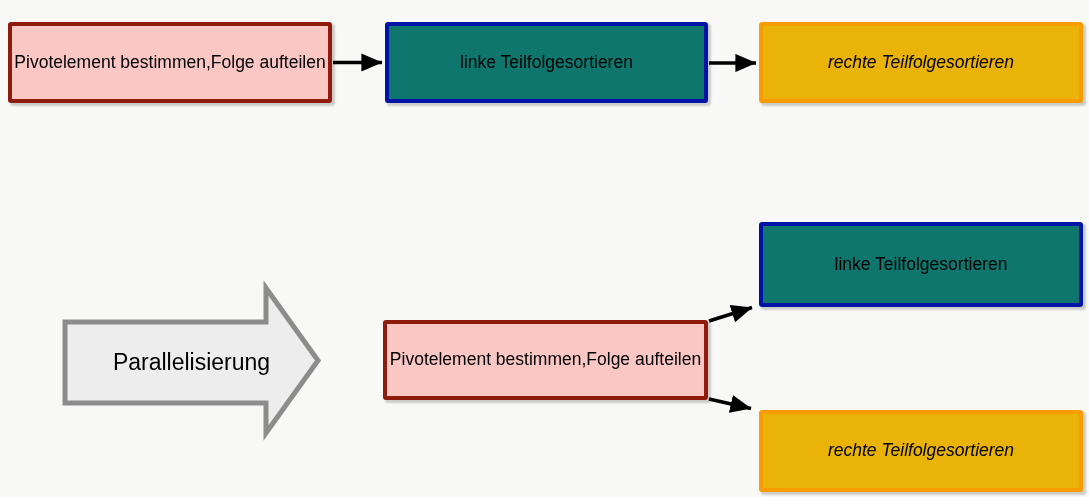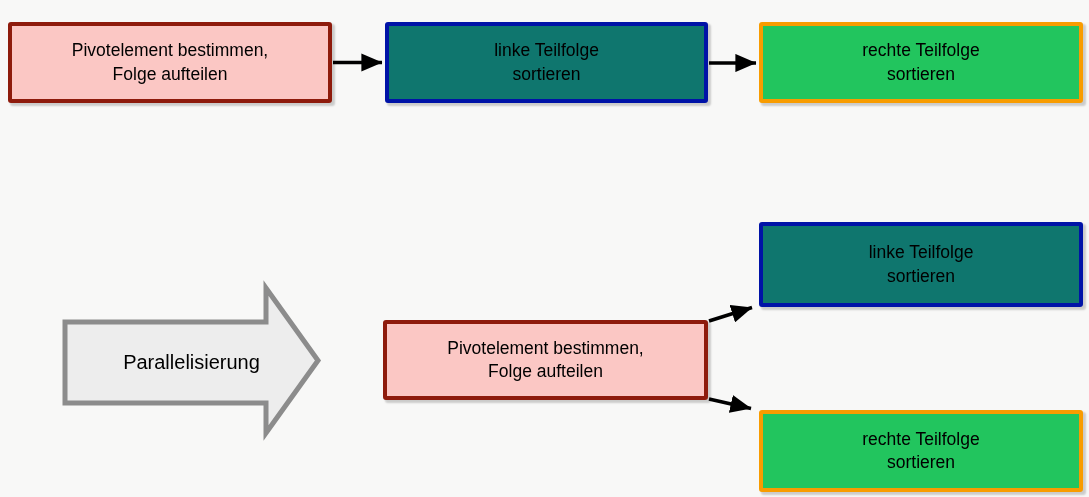--- a/index.html
+++ b/index.html
@@ -18,51 +18,51 @@
   .connector-layer {
     position: absolute;
     left: 0; top: 0;
     width: 1089px; height: 497px;
     pointer-events: none;
   }
   .box {
     position: absolute;
     box-sizing: border-box;
     display: flex;
-    flex-direction: column;
+    flex-direction: row;
     align-items: center;
     justify-content: center;
     border: 4px solid #000;
     border-radius: 3px;
     text-align: center;
     font-size: 17.5px;
     line-height: 1.32;
     color: #000;
     box-shadow: 2.5px 2.5px 2px rgba(0,0,0,0.18);
   }
   .box-pivot { background: #FBC7C4; border-color: #8E1B0C; }
   .box-left  { background: #0f766e; border-color: #0013A7; }
-  .box-right { background: #22c55e; border-color: #F89C00; }
+  .box-right { background: #eab308; border-color: #F89C00; font-style: italic; }
 
   .pivot-top  { left: 8px;   top: 22px;  width: 324px; height: 81px; }
   .left-top   { left: 385px; top: 22px;  width: 323px; height: 81px; }
   .right-top  { left: 759px; top: 22px;  width: 324px; height: 81px; }
 
   .pivot-bottom { left: 383px; top: 320px; width: 325px; height: 80px; }
   .left-bottom  { left: 759px; top: 222px; width: 324px; height: 85px; }
   .right-bottom { left: 759px; top: 410px; width: 324px; height: 82px; }
 
   .big-arrow-label {
     position: absolute;
     left: 65px; top: 322px;
     width: 253px; height: 81px;
     display: flex;
     align-items: center;
     justify-content: center;
-    font-size: 20px;
+    font-size: 23px;
     color: #000;
   }
 </style>
 </head>
 <body>
 
 <div class="canvas">
 
   <svg class="connector-layer" width="1089" height="497" viewBox="0 0 1089 497" xmlns="http://www.w3.org/2000/svg">
     <defs>

